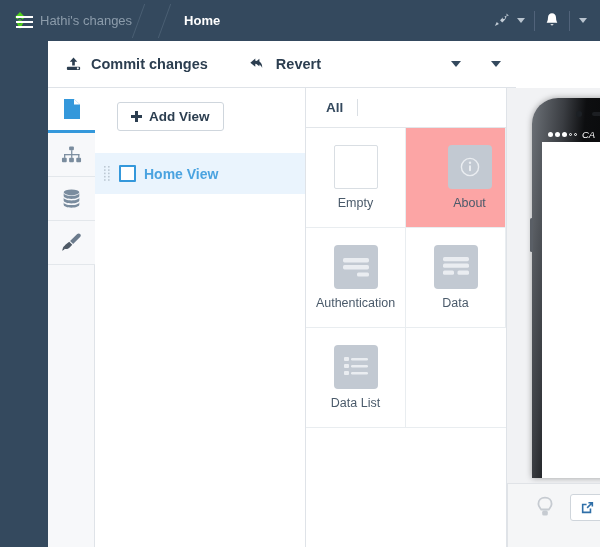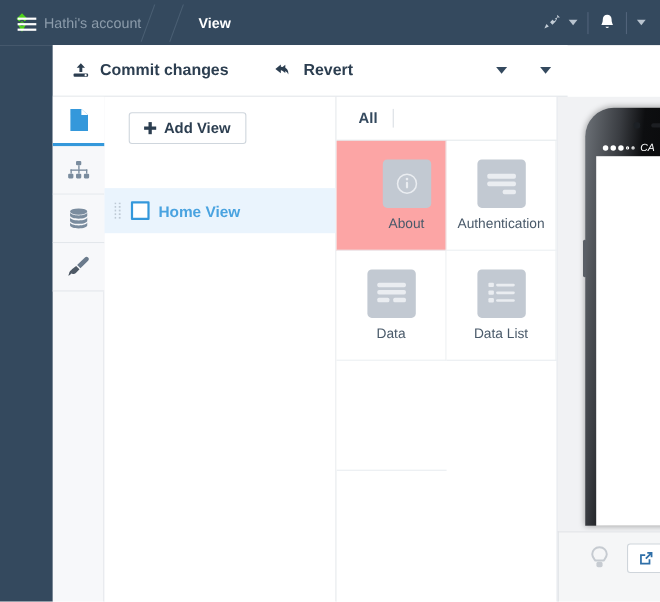--- a/index.html
+++ b/index.html
@@ -113,21 +113,21 @@
     font-size: 13.5px; color: #2c3e50; font-weight: bold;
   }
   .plus {
     position: relative; width: 11px; height: 11px; display: inline-block;
   }
   .plus::before, .plus::after {
     content: ""; position: absolute; background: #2c3e50;
   }
   .plus::before { left: 0; top: 4px; width: 11px; height: 3px; }
   .plus::after { left: 4px; top: 0; width: 3px; height: 11px; }
-  .viewlist { margin-top: 40px; }
+  .viewlist { margin-top: 22px; }
   .viewrow {
     height: 41px; display: flex; align-items: center;
     background: #eaf4fd; padding-left: 9px; gap: 8px;
   }
   .draghandle { width: 7px; height: 16px; opacity: .55; }
   .sq-icon {
     width: 17px; height: 17px; border: 2.4px solid #3498db; background: #ffffff;
     border-radius: 1px;
   }
   .view-label { font-size: 14px; color: #4aa3e0; font-weight: bold; }
@@ -232,24 +232,24 @@
 
     <div class="brand-logo">
       <svg width="22" height="20" viewBox="0 0 22 20">
         <path d="M11 1 L16 6 L13.5 8.5 L11 6 L8.5 8.5 L6 6 Z" fill="#4fd11a"></path>
         <path d="M11 8 L14.5 11.5 L11 18 L7.5 11.5 Z" fill="#4fd11a"></path>
         <circle cx="11" cy="11" r="1.6" fill="#34495e"></circle>
       </svg>
     </div>
 
     <div class="breadcrumb">
-      <span class="crumb">Hathi's account</span>
+      <span class="crumb">Hathi's changes</span>
       <span class="crumb-sep"></span>
       <span class="crumb-sep"></span>
-      <span class="crumb active">View</span>
+      <span class="crumb active">Home</span>
     </div>
 
     <div class="topbar-right">
       <div class="tb-item">
         <svg width="17" height="17" viewBox="0 0 18 18">
           <path d="M15.5 2.2c-3.2-.5-6 .6-8.2 3.1L6 6.8l2.2 2.2 1.5-1.3c2.5-2.2 3.6-5 3.1-8.2z" transform="translate(1.5,2)" fill="#c2ccd6"></path>
           <path d="M4 10.5 L2 14.8 L6.3 12.8 Z" fill="#c2ccd6"></path>
           <circle cx="11.5" cy="6" r="1.4" fill="#34495e"></circle>
         </svg>
         <span class="chev"></span>
@@ -366,20 +366,24 @@
     </div>
   </div>
 
   <div class="tplpanel">
     <div class="tpl-tabs">
       <span class="tpl-tab">All</span>
       <span class="tpl-tabdiv"></span>
     </div>
     <div class="tpl-grid">
 
+      <div class="tpl-cell">
+        <span class="tpl-thumb blank"></span>
+        <span class="tpl-label">Empty</span>
+      </div>
 
       <div class="tpl-cell hover">
         <span class="tpl-thumb">
           <svg width="20" height="20" viewBox="0 0 20 20">
             <circle cx="10" cy="10" r="8.6" fill="none" stroke="#eaedf1" stroke-width="1.4"></circle>
             <rect x="9" y="8.3" width="2" height="6" rx="1" fill="#eaedf1"></rect>
             <circle cx="10" cy="5.8" r="1.2" fill="#eaedf1"></circle>
           </svg>
         </span>
         <span class="tpl-label">About</span>

